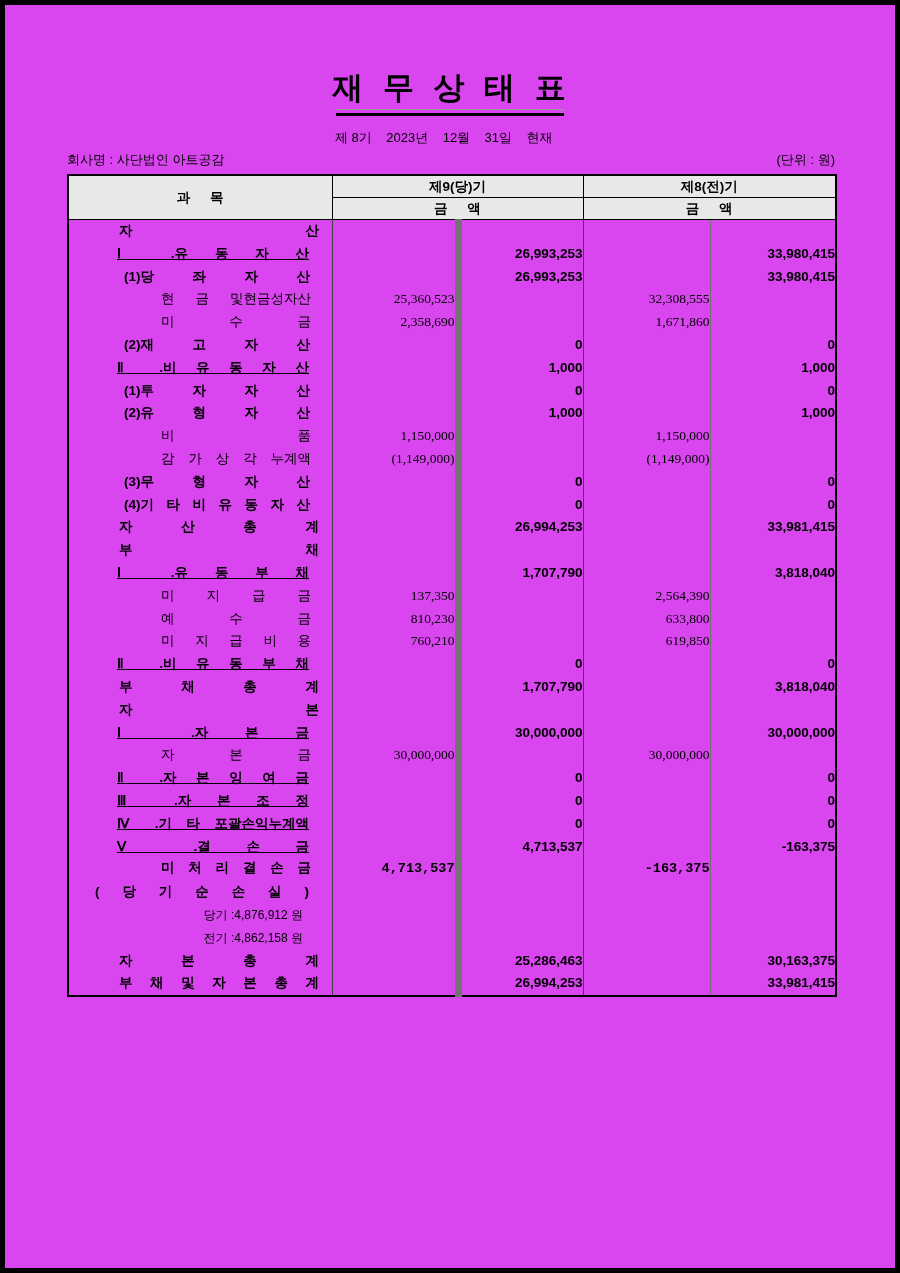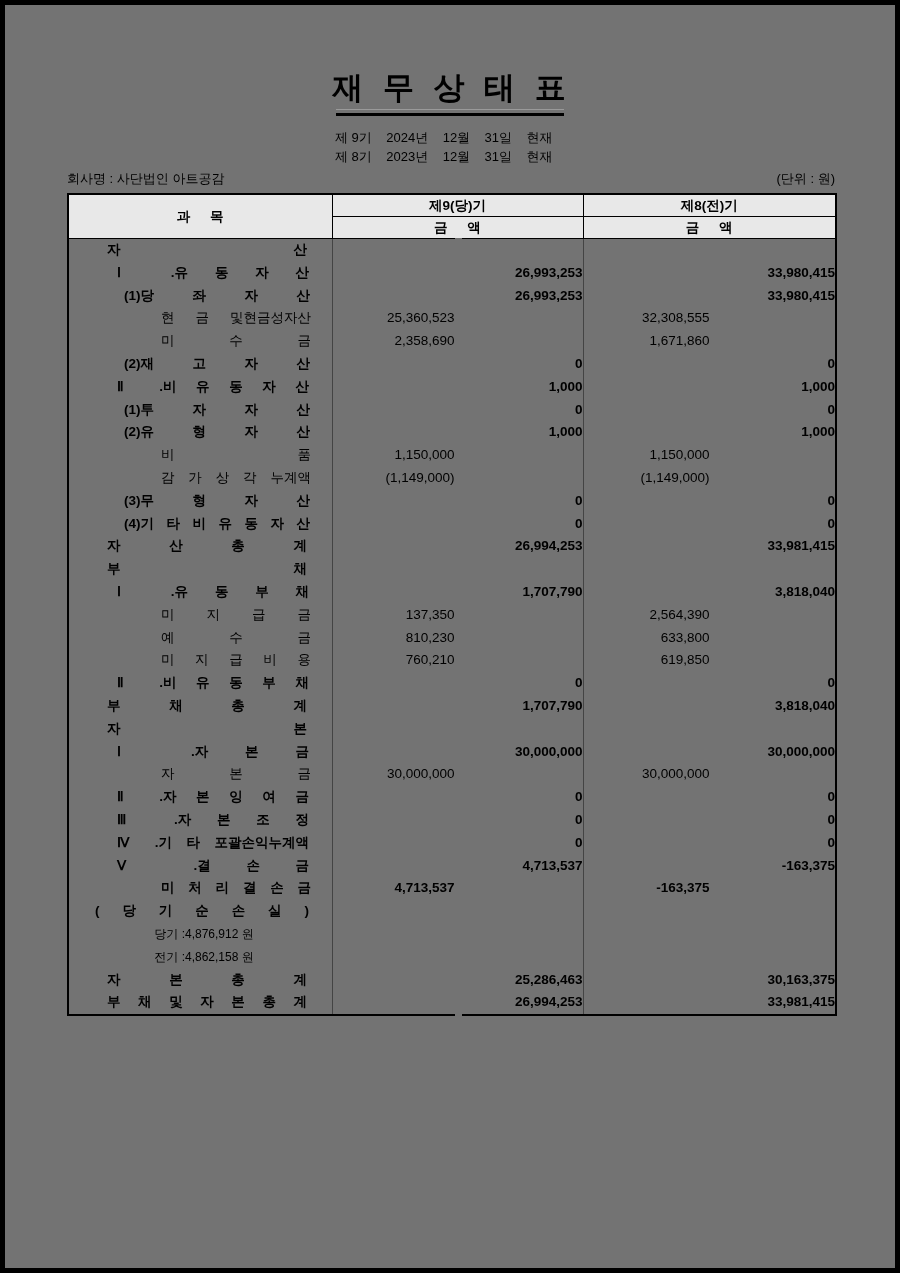--- a/index.html
+++ b/index.html
@@ -1,18 +1,18 @@
 <!DOCTYPE html>
 <html><head>
 <meta charset="utf-8">
 <style>
   html,body{margin:0;padding:0;background:#ffffff;}
   .page{
     width:900px;height:1273px;box-sizing:border-box;
-    border:5px solid #000;background:#737373;color:#000;
+    border:5px solid #000;background:#d946ef;color:#000;
     font-family:"Liberation Sans",sans-serif;
     overflow:hidden;position:relative;
   }
   .doc-title{
     margin:66px 0 0;text-align:center;
     font-size:31px;font-weight:bold;line-height:34px;
     letter-spacing:2px;word-spacing:7px;white-space:pre;
   }
   .title-underline{
     width:228px;height:3px;margin:4px auto 0;
@@ -33,44 +33,43 @@
     font-size:13.5px;font-weight:bold;height:21px;padding:0;text-align:center;
   }
   th.sp{word-spacing:16px;}
   table.bs td{height:22.8px;padding:0;font-size:13.5px;vertical-align:middle;line-height:22.8px;}
   td.c-label{border-right:1px solid #444;}
   td.c-v1{border-right:7px solid #737373;}
   td.c-v2{border-right:1px solid #444;margin-left:28px;}
   td.c-v3{border-right:1px solid #737373;}
   td.num{text-align:right;padding-right:8px;overflow:hidden;}
   .dist{text-align:justify;text-align-last:justify;line-height:22.8px;}
-  .lv0{margin-left:38px;width:200px;}
-  .lv1{margin-left:48px;width:192px;}
+  .lv0{margin-left:50px;width:200px;}
+  .lv1{margin-left:48px;width:192px;text-decoration:underline;}
   .lv2{margin-left:55px;width:186px;}
   .lv3{margin-left:92px;width:150px;}
   .paren{margin-left:26px;width:214px;}
   .row-section td,.row-head td{font-weight:bold;font-family:"Liberation Sans",sans-serif;}
-  .row-detail td{font-family:Liberation Sans, sans-serif;font-weight:400;}
-  .row-detail-bold td{font-family:Liberation Sans, sans-serif;font-weight:bold;}
+  .row-detail td{font-family:Liberation Serif, serif;font-weight:400;}
+  .row-detail-bold td{font-family:Liberation Mono, monospace;font-weight:bold;}
   .note-wrap{
-    display:flex;justify-content:center;
+    display:flex;justify-content:flex-end;
     margin-left:36px;width:198px;font-size:12px;font-weight:400;
     font-family:"Liberation Sans",sans-serif;
   }
 </style>
 </head>
 <body>
 
 <div class="page">
 
   <h1 class="doc-title">재 무 상 태 표</h1>
   <div class="title-underline"></div>
 
   <div class="periods">
-    <div class="period-line">제 9기    2024년    12월    31일    현재</div>
     <div class="period-line">제 8기    2023년    12월    31일    현재</div>
   </div>
 
   <div class="meta-row">
     <span>회사명 : 사단법인 아트공감</span>
     <span>(단위 : 원)</span>
   </div>
 
   <table class="bs">
     <colgroup>

